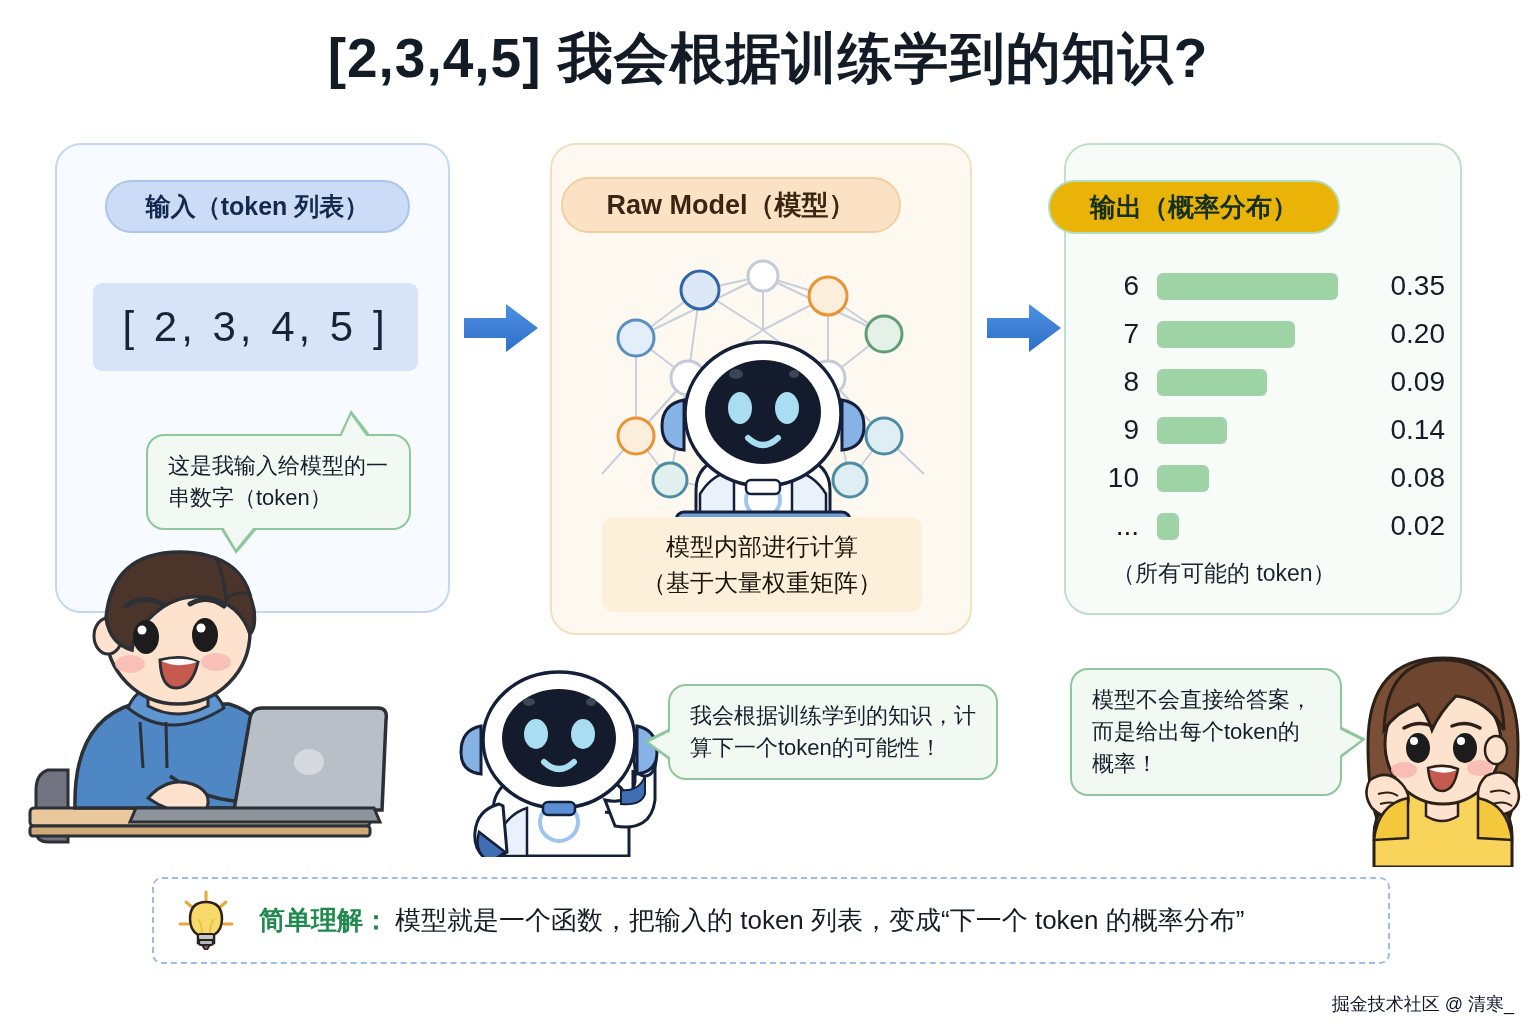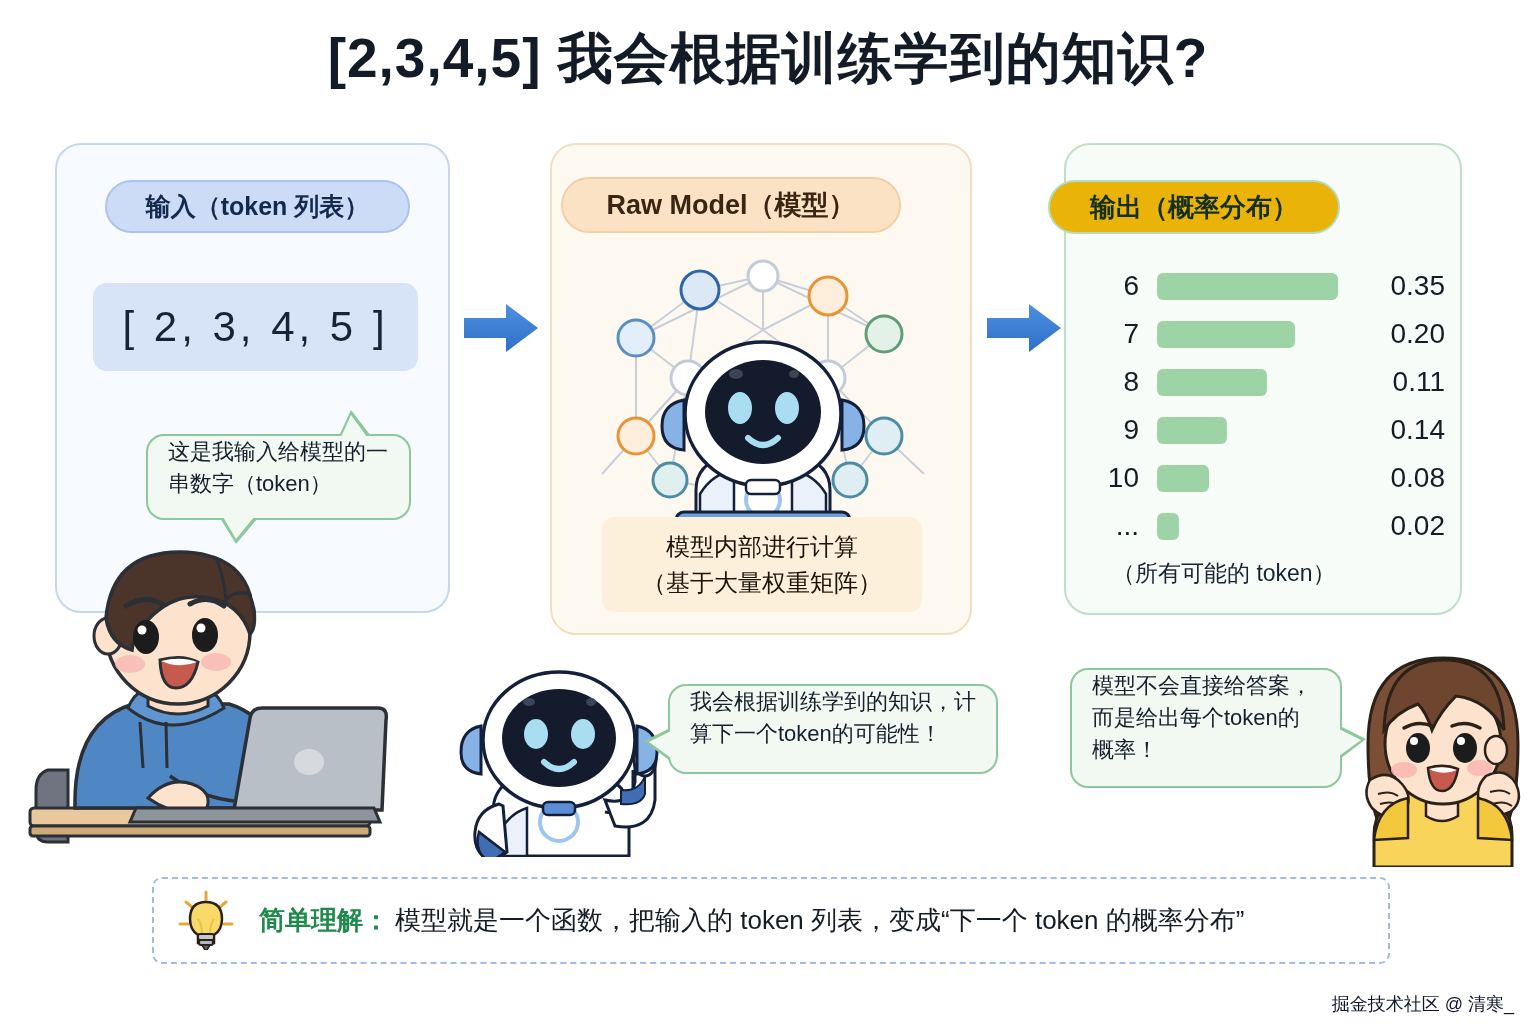--- a/index.html
+++ b/index.html
@@ -76,34 +76,34 @@
     left: 1048px; top: 180px; width: 292px; height: 54px;
     background: #eab308; border: 2px solid #b3ddbf;
     color: #14301d; font-size: 26px;
   }
 
   
   .token-box {
     position: absolute;
     left: 93px; top: 283px; width: 325px; height: 88px;
     background: #d7e4f8;
-    border-radius: 14px;
+    border-radius: 9px;
     display: flex; align-items: center; justify-content: center;
     font-size: 42px; font-weight: 500; letter-spacing: 4px;
     color: #162338;
   }
 
   
   .bubble {
     position: absolute;
     box-sizing: border-box;
     background: #f1f9f2;
     border: 2px solid #8ec79b;
     border-radius: 18px;
-    padding: 0 20px;
+    padding: 14px 20px;
     color: #16202c;
     line-height: 1.45;
   }
   .bubble .tail, .bubble .tail-in {
     position: absolute;
     width: 0; height: 0;
   }
 
   .bubble-boy {
     left: 146px; top: 434px; width: 265px; min-height: 86px;
@@ -426,21 +426,21 @@
       <div class="chart-bar-track">
         <div class="chart-bar" style="width: 138px; background: rgb(158, 211, 166);"></div>
       </div>
       <div class="chart-value">0.20</div>
     </div>
     <div class="chart-row">
       <div class="chart-label">8</div>
       <div class="chart-bar-track">
         <div class="chart-bar" style="width: 110px; background: rgb(158, 211, 166);"></div>
       </div>
-      <div class="chart-value">0.11</div>
+      <div class="chart-value">0.09</div>
     </div>
     <div class="chart-row">
       <div class="chart-label">9</div>
       <div class="chart-bar-track">
         <div class="chart-bar" style="width: 70px; background: rgb(158, 211, 166);"></div>
       </div>
       <div class="chart-value">0.14</div>
     </div>
     <div class="chart-row">
       <div class="chart-label">10</div>

